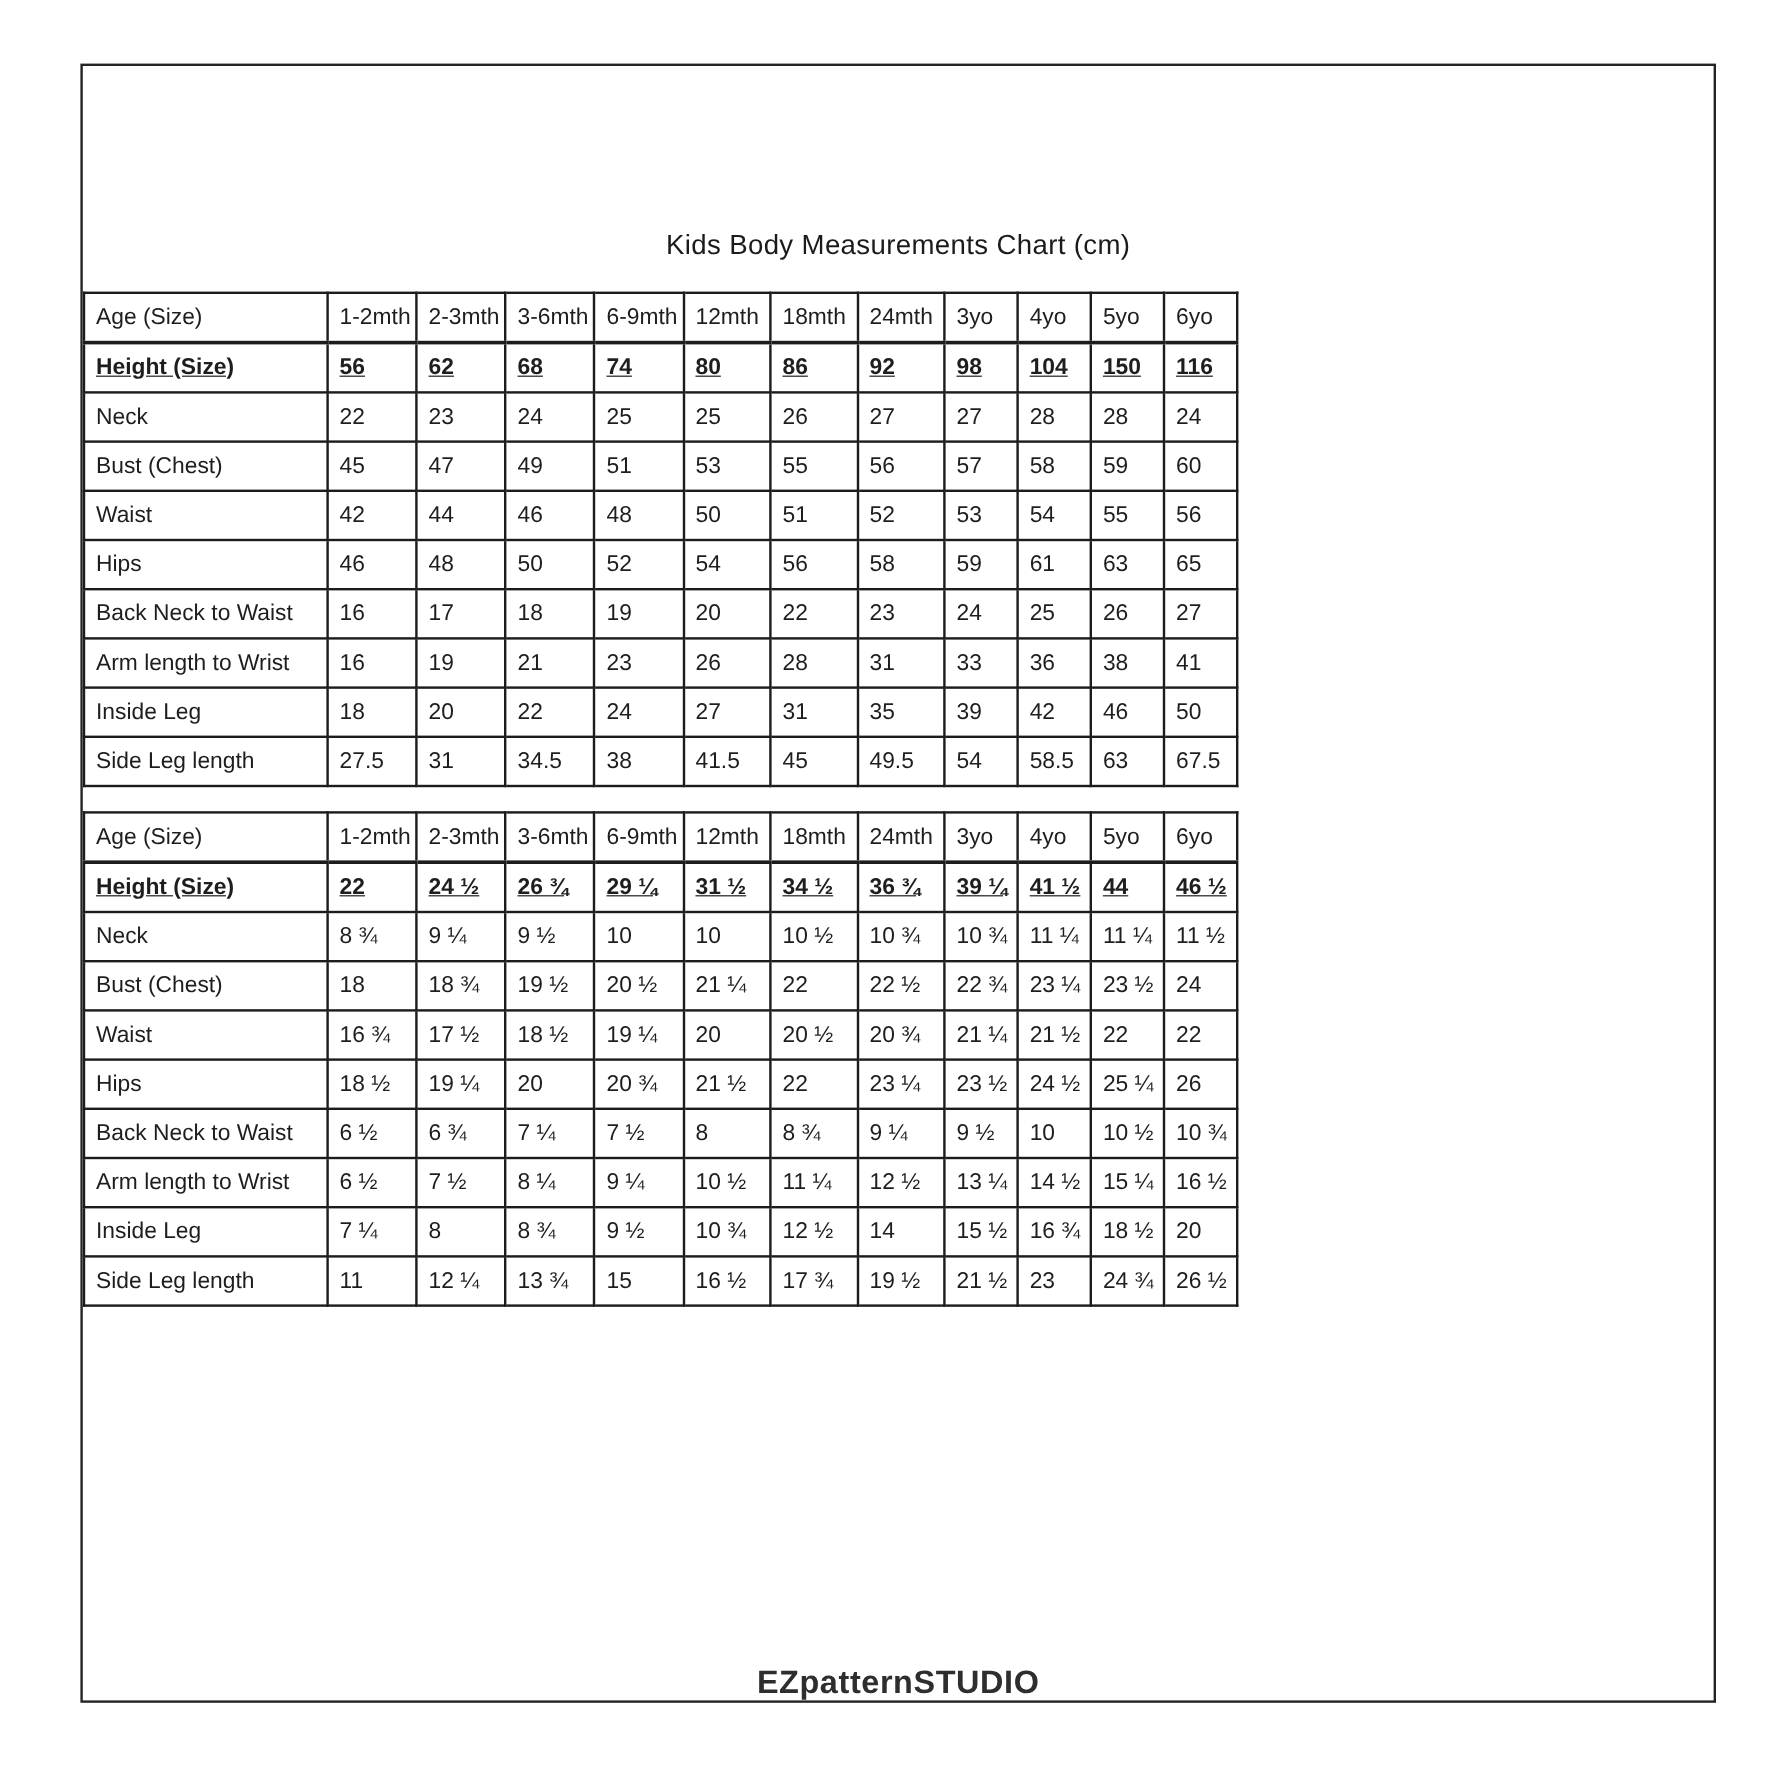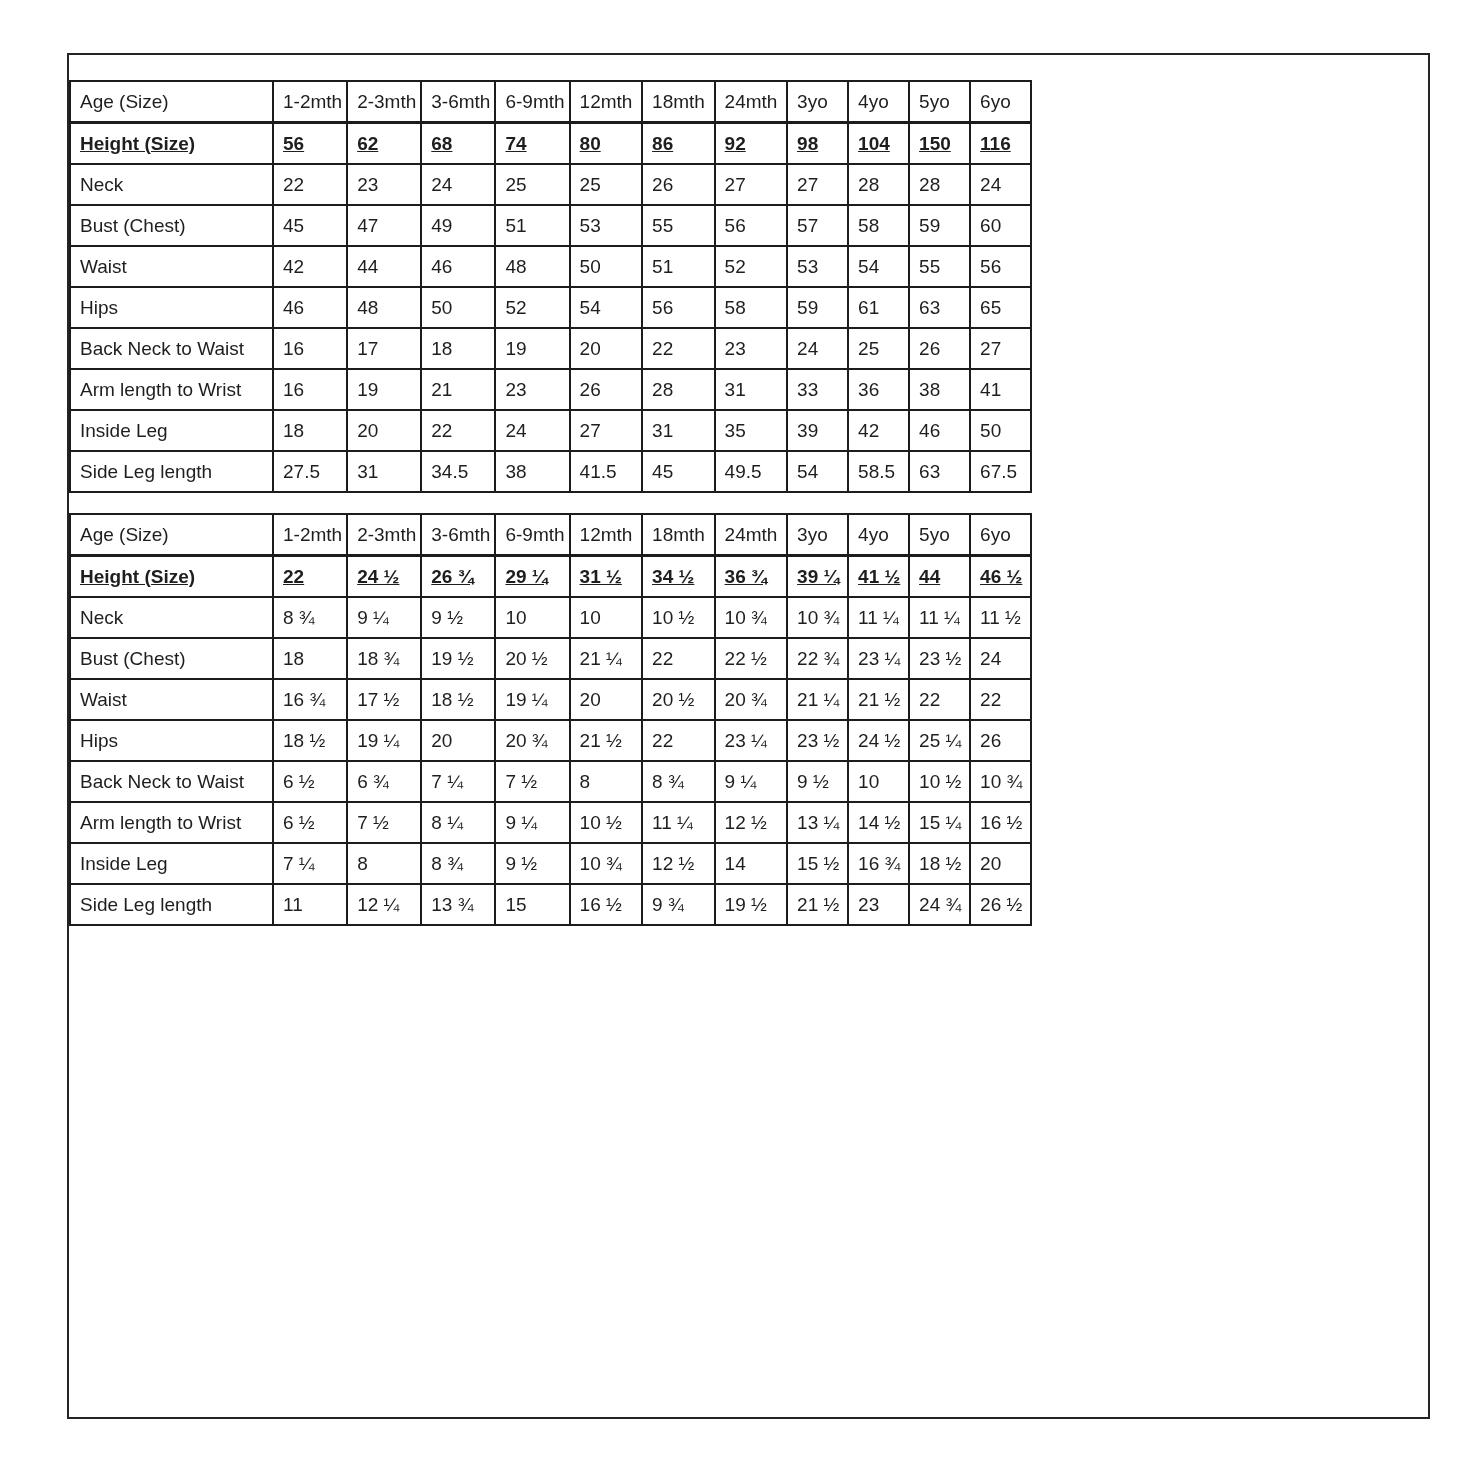--- a/index.html
+++ b/index.html
@@ -78,20 +78,21 @@
     color: #2e2e2e;
   }
 </style>
 </head>
 <body>
 
 <div class="canvas">
   <div class="page">
 
     <section>
+      <h2 class="chart-title title-cm">Kids Body Measurements Chart (cm)</h2>
       <table class="meas">
           <colgroup>
             <col style="width: 203px;">
             <col style="width: 72.5px;">
             <col style="width: 72.5px;">
             <col style="width: 72.5px;">
             <col style="width: 72.5px;">
             <col style="width: 72.5px;">
             <col style="width: 72.5px;">
             <col style="width: 72.5px;">
@@ -392,25 +393,26 @@
               <td>18 ½</td>
               <td>20</td>
             </tr>
             <tr>
               <td>Side Leg length</td>
               <td>11</td>
               <td>12 ¼</td>
               <td>13 ¾</td>
               <td>15</td>
               <td>16 ½</td>
-              <td>9 ¾</td>
+              <td>17 ¾</td>
               <td>19 ½</td>
               <td>21 ½</td>
               <td>23</td>
               <td>24 ¾</td>
               <td>26 ½</td>
             </tr>
           </tbody>
         </table>
     </section>
 
+    <div class="brand-footer">EZpatternSTUDIO</div>
   </div>
 </div>
 
 </body></html>

